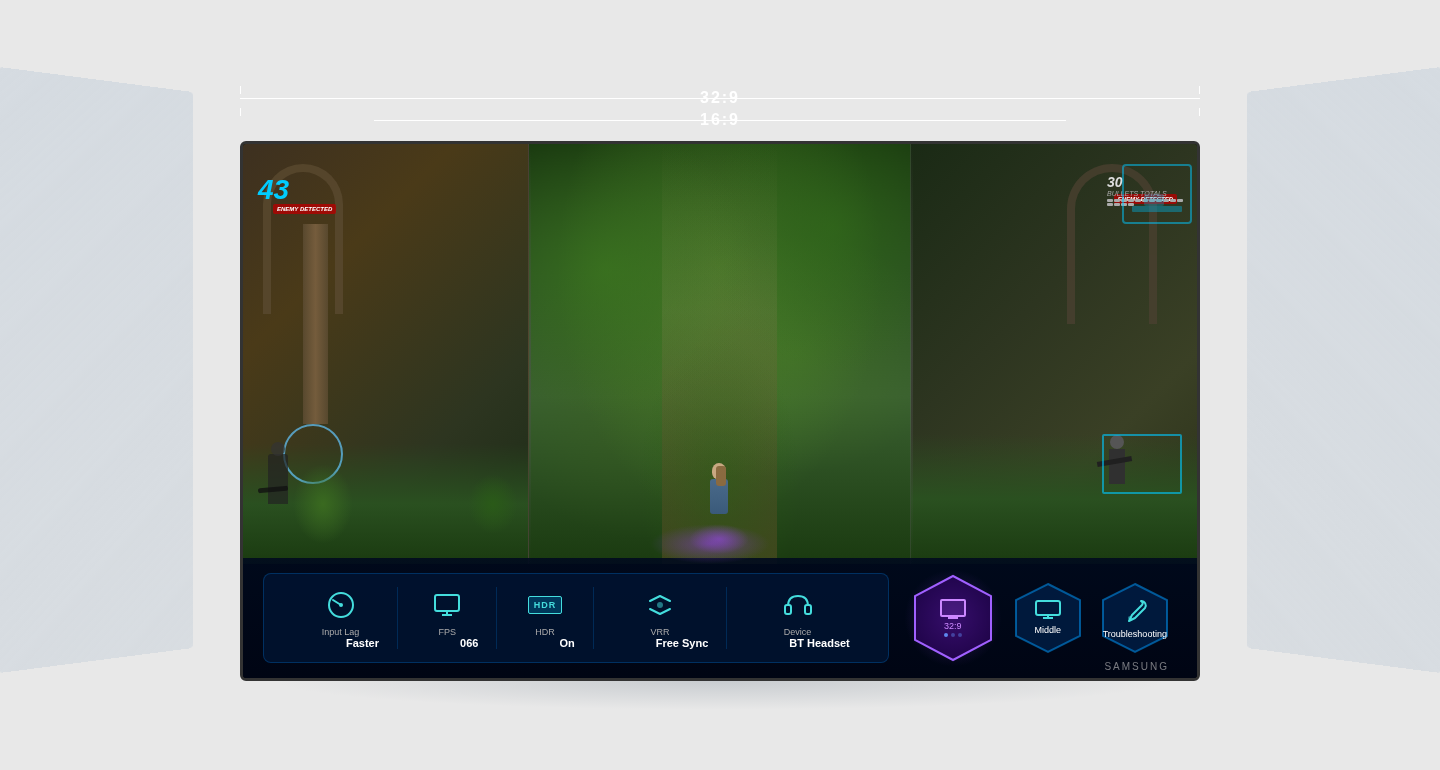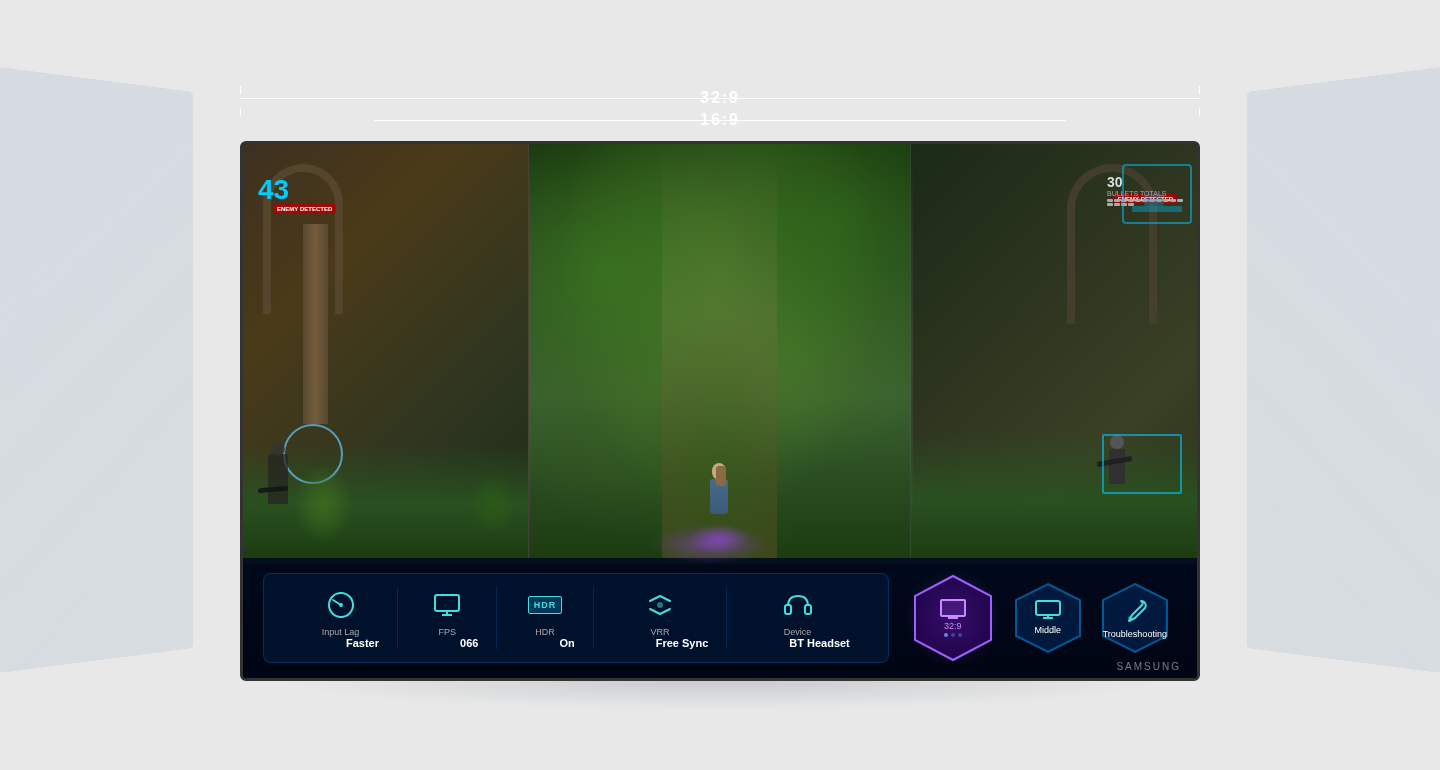--- a/index.html
+++ b/index.html
@@ -114,20 +114,21 @@
       overflow: hidden;
     }
 
     
     .game-scene {
       width: 100%;
       height: 420px;
       position: relative;
       overflow: hidden;
       background: #1a2a1a;
+      font-style: italic;
     }
 
     
     .scene-left {
       position: absolute;
       left: 0;
       top: 0;
       width: 30%;
       height: 100%;
       background: linear-gradient(135deg, #3d3020 0%, #4a3a18 30%, #2d3520 70%, #1a2a15 100%);
@@ -520,21 +521,21 @@
       transform: translateX(-50%);
       width: 10px;
       height: 2px;
       background: #cc88ff;
     }
 
     
     .samsung-logo {
       position: absolute;
       bottom: 6px;
-      right: 16px;
+      right: 28px;
       color: rgba(200,200,200,0.6);
       font-size: 10px;
       letter-spacing: 2px;
       font-weight: 300;
       margin-left: 40px;
     }
 
     
     .scene-divider {
       position: absolute;

